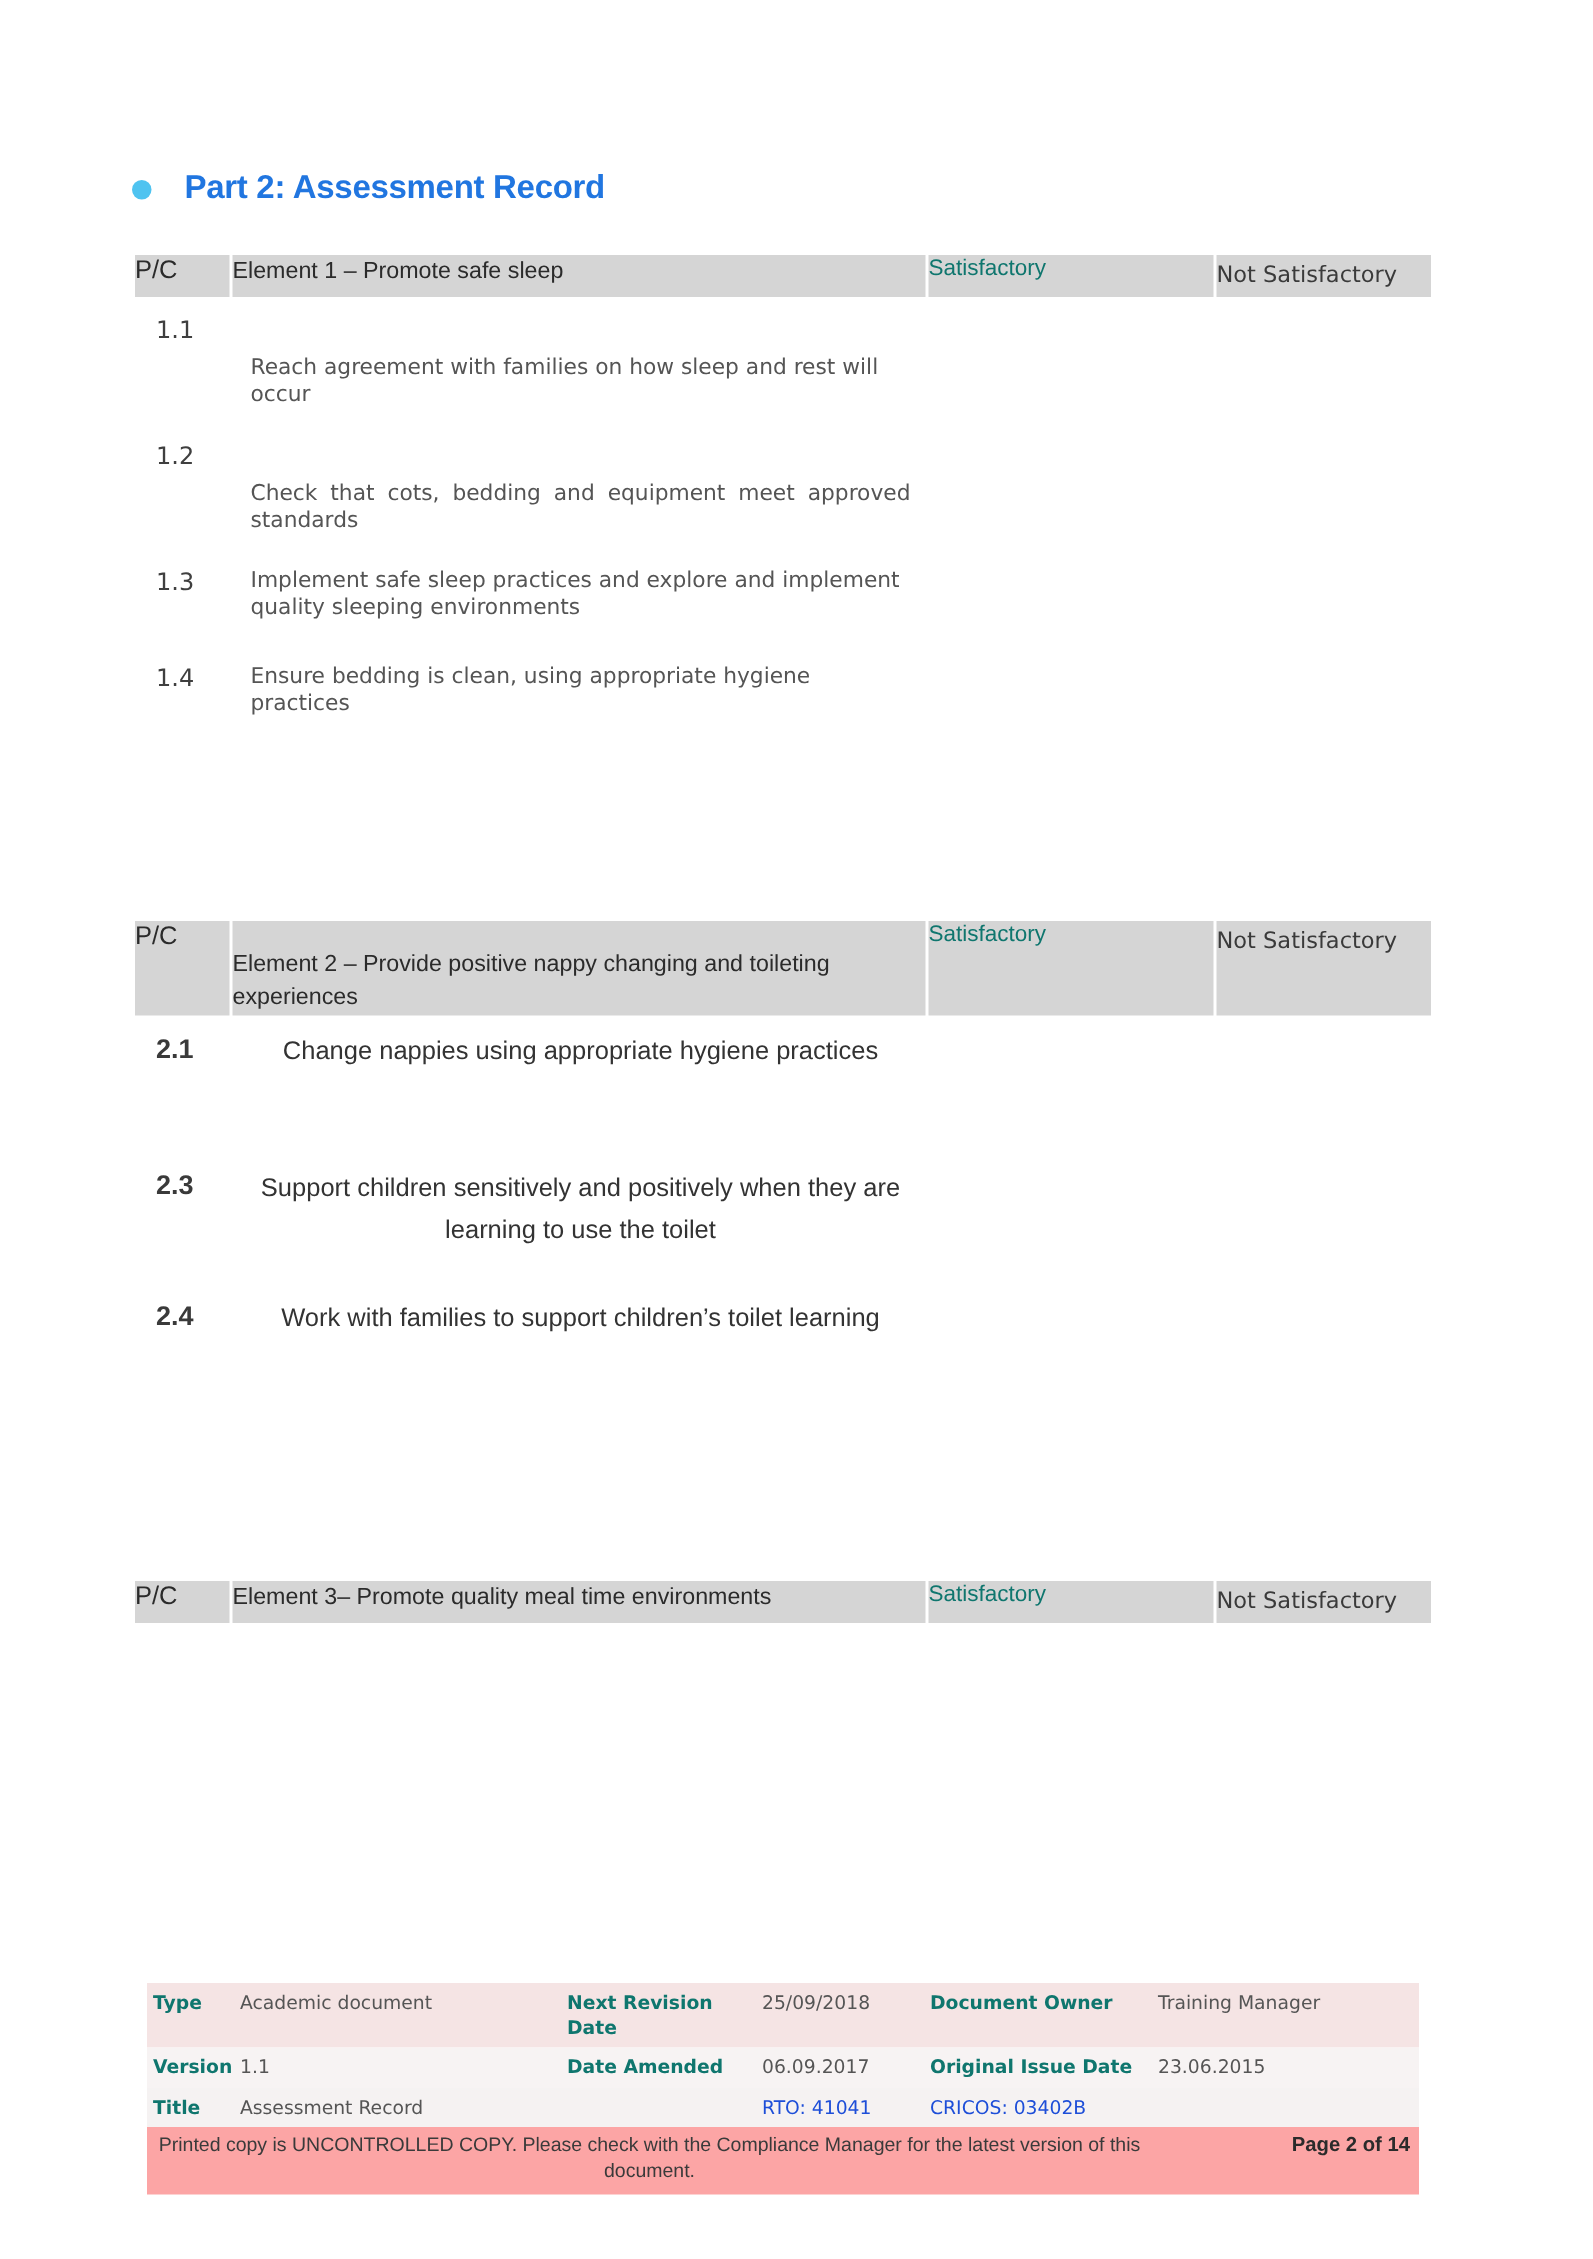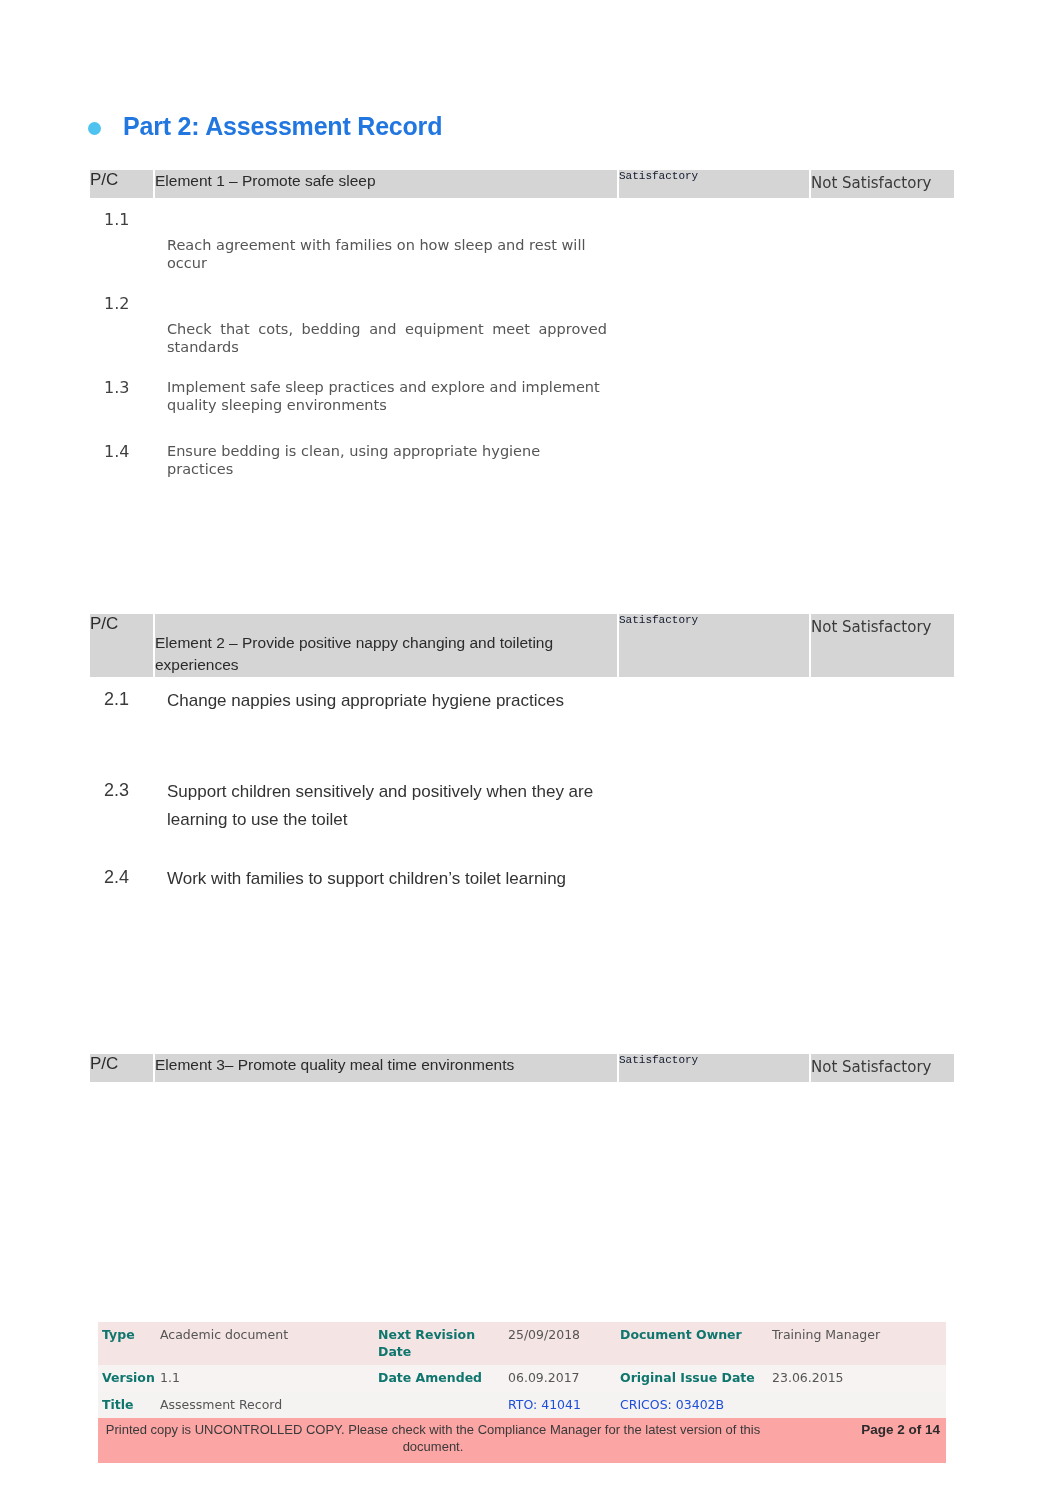--- a/index.html
+++ b/index.html
@@ -33,21 +33,21 @@
   .heading-bullet {
     width: 13px;
     height: 13px;
     border-radius: 50%;
     background: #4FC3F0;
     flex: 0 0 auto;
     margin-top: 3px;
   }
   .heading-text {
     font-family: "Liberation Sans", sans-serif;
-    font-size: 25px;
+    font-size: 22px;
     font-weight: bold;
     color: #2176E0;
     letter-spacing: -0.2px;
     white-space: nowrap;
   }
 
   
   .doc-table {
     position: absolute;
     left: 88px;
@@ -83,24 +83,24 @@
   .hdr-el {
     font-size: 15.5px;
     font-weight: bold;
     color: #2b2b2b;
     padding: 26px 8px 0 12px;
     line-height: 1.45;
     font-family: "Liberation Sans", sans-serif;
   }
   .hdr-el.two-line { padding-top: 18px; }
   .hdr-sat {
-    font-size: 11px;
-    color: #0f172a;
+    font-size: 15px;
+    color: #0f766e;
     padding: 28px 0 0 10px;
-    font-family: Liberation Mono, monospace;
+    font-family: Liberation Sans, sans-serif;
   }
   .hdr-notsat {
     font-size: 15px;
     color: #3a3a3a;
     padding: 14px 0 0 14px;
     line-height: 1.85;
     font-family: "DejaVu Sans", sans-serif;
   }
 
   
@@ -124,27 +124,29 @@
   .r-h82  { height: 82px; }
   .r-h62  { height: 62px; }
   .r-h70  { height: 70px; }
 
   
   .t2 .num {
     font-size: 18px;
     color: #3a3a3a;
     padding: 10px 0 0 14px;
     font-family: "Liberation Sans", sans-serif;
+    font-weight: bold;
   }
   .t2 .desc {
     font-size: 17px;
     color: #333333;
     line-height: 1.65;
     padding: 8px 10px 0 12px;
     font-family: "Liberation Sans", sans-serif;
+    text-align: center;
   }
   .r-h89 { height: 89px; }
   .r-h85 { height: 85px; }
 
   
   .t3 .empty { height: 58px; }
 
   
   .footer {
     position: absolute;

